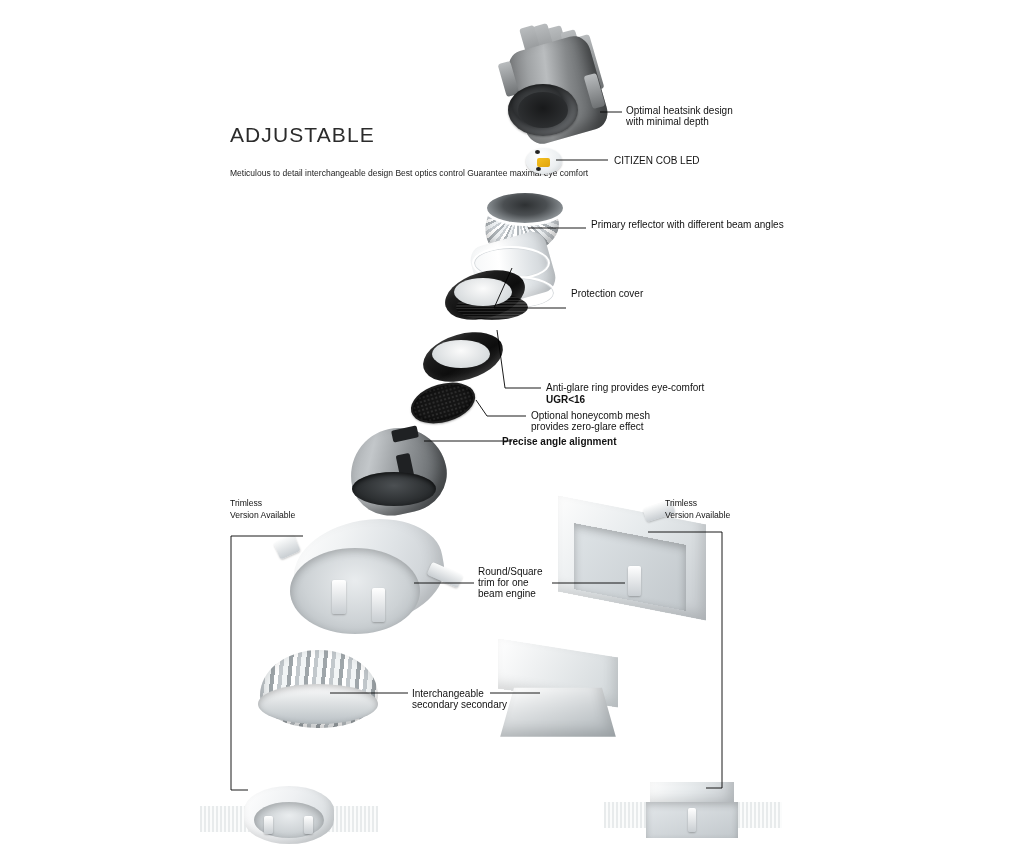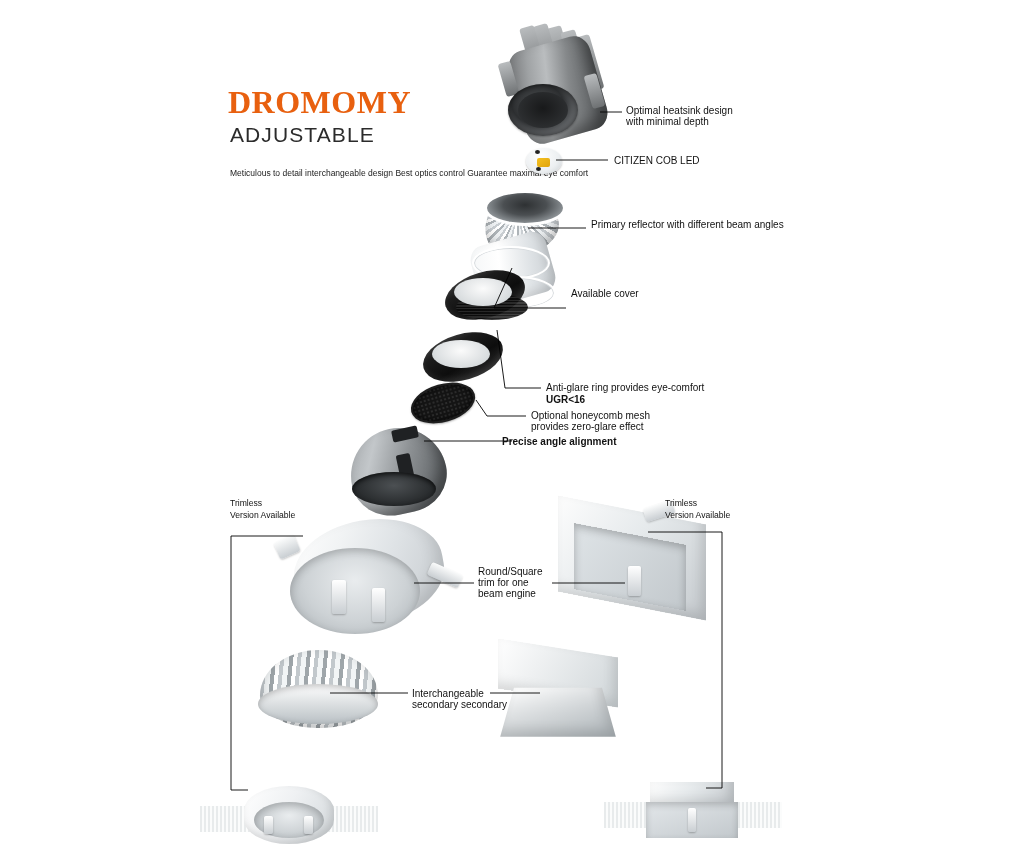--- a/index.html
+++ b/index.html
@@ -127,21 +127,20 @@
     opacity:.95;}
   .frame-ring{position:absolute;border-radius:50%/42%;
     background:linear-gradient(120deg,#ffffff,#eff1f3 45%,#d2d7da);
     box-shadow:inset -3px -4px 9px rgba(0,0,0,.13);}
 </style>
 </head>
 <body>
 
 <div class="stage">
 
-  <div class="abs brand">DROMOMY</div>
   <div class="abs subbrand">ADJUSTABLE</div>
   <div class="abs taglines">Meticulous to detail interchangeable design
 Best optics control
 Guarantee maximal eye comfort</div>
 
   <div class="part" style="left:498px;top:22px;width:120px;height:120px;">
     <div class="fin" style="left:56px;top:4px;height:58px;transform:rotate(-16deg);"></div>
     <div class="fin" style="left:70px;top:8px;height:58px;transform:rotate(-16deg);"></div>
     <div class="fin" style="left:84px;top:13px;height:56px;transform:rotate(-16deg);"></div>
     <div class="fin" style="left:42px;top:2px;height:56px;transform:rotate(-16deg);"></div>
@@ -274,21 +273,21 @@
     </g>
   </svg>
 
   <div class="abs callout" style="left:626px;top:105px;">Optimal heatsink design
 with minimal depth</div>
 
   <div class="abs callout" style="left:614px;top:155px;">CITIZEN COB LED</div>
 
   <div class="abs callout" style="left:591px;top:219px;">Primary reflector with different beam angles</div>
 
-  <div class="abs callout" style="left:571px;top:288px;">Available cover</div>
+  <div class="abs callout" style="left:571px;top:288px;">Protection cover</div>
 
   <div class="abs callout" style="left:546px;top:382px;">Anti-glare ring provides eye-comfort</div>
 
   <div class="abs callout bold" style="left:546px;top:394px;">UGR&lt;16</div>
 
   <div class="abs callout" style="left:531px;top:410px;">Optional honeycomb mesh
 provides zero-glare effect</div>
 
   <div class="abs callout bold" style="left:502px;top:436px;">Precise angle alignment</div>
 

